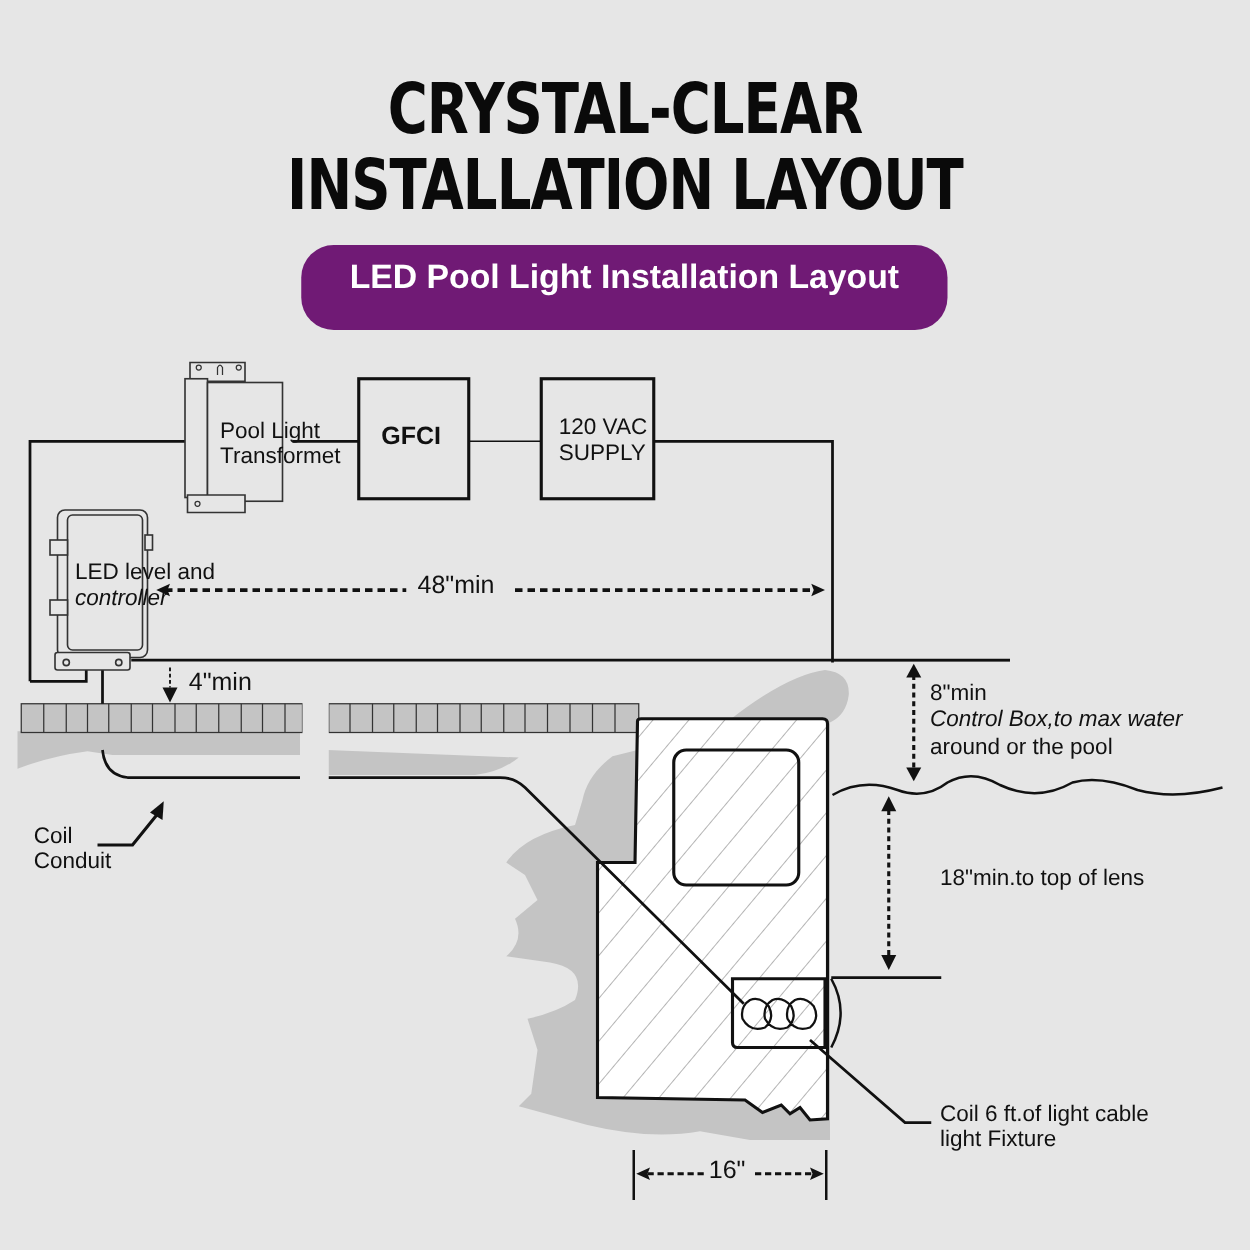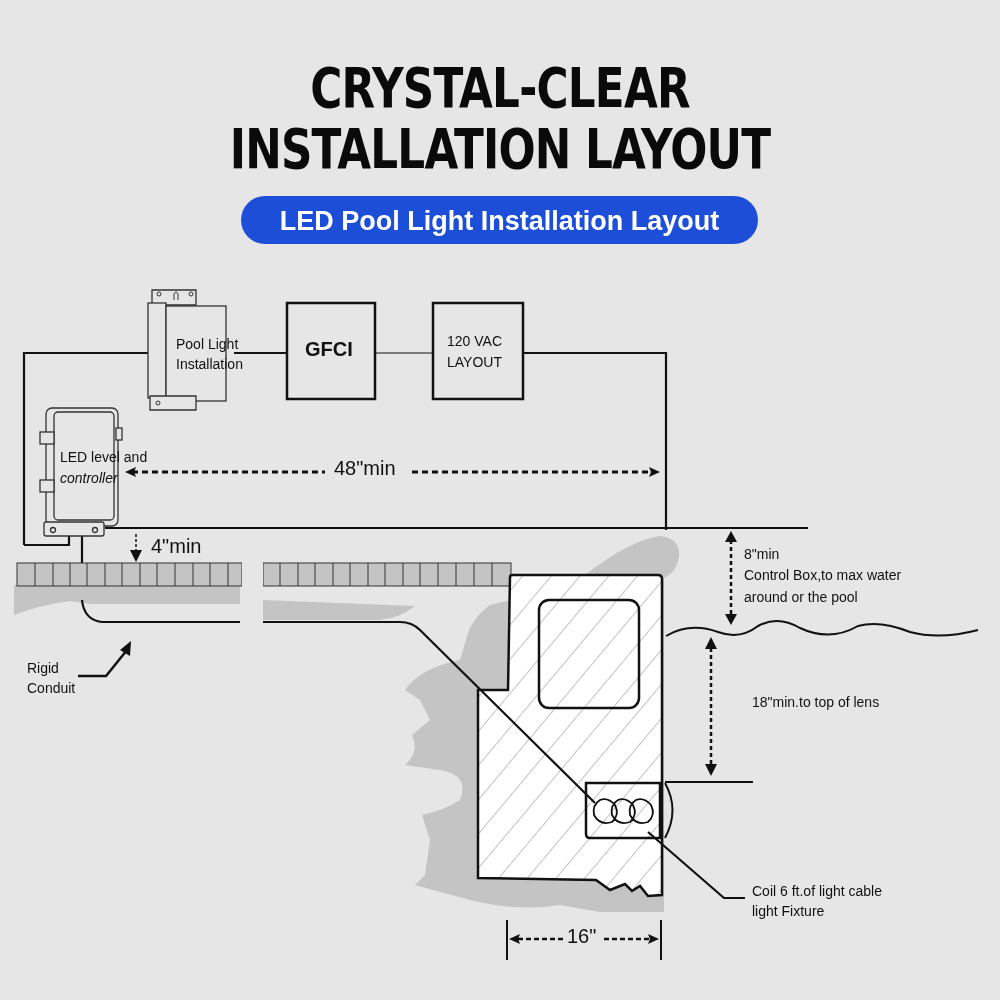--- a/index.html
+++ b/index.html
@@ -1,22 +1,22 @@
 <!DOCTYPE html>
 <html><head>
   <meta charset="utf-8">
   <style>
     html, body { margin: 0; padding: 0; }
     body { width: 1000px; height: 1000px; background: #e6e6e6; position: relative; overflow: hidden; font-family: "Liberation Sans", sans-serif; }
     .title { position: absolute; left: 0; width: 1000px; text-align: center; font-family: "DejaVu Sans", sans-serif; font-weight: bold; color: #0a0a0a; font-size: 56px; letter-spacing: -1px; transform: scaleX(0.78); transform-origin: 500px 0; line-height: 62px; }
     .t1 { top: 57px; }
     .t2 { top: 118px; }
-    .pill { position: absolute; left: 241px; top: 196px; width: 517px; height: 48px; border-radius: 26px; background: #1d4ed8; color: #ffffff; font-weight: bold; font-size: 27px; text-align: center; line-height: 50px; font-family: "Liberation Sans", sans-serif; }
+    .pill { position: absolute; left: 241px; top: 196px; width: 517px; height: 68px; border-radius: 26px; background: #701a75; color: #ffffff; font-weight: bold; font-size: 27px; text-align: center; line-height: 50px; font-family: "Liberation Sans", sans-serif; }
     svg.diagram { position: absolute; left: 0; top: 0; }
-    .lbl { position: absolute; color: #111; font-family: "Liberation Sans", sans-serif; font-size: 14px; line-height: 19px; white-space: nowrap; }
+    .lbl { position: absolute; color: #111; font-family: "Liberation Sans", sans-serif; font-size: 18px; line-height: 19px; white-space: nowrap; }
     .lbl.big { font-size: 20px; }
     .lbl.bold { font-weight: bold; font-size: 20px; }
   </style>
 </head>
 <body>
 
 <div class="title t1">CRYSTAL-CLEAR</div>
 <div class="title t2">INSTALLATION LAYOUT</div>
 <div class="pill">LED Pool Light Installation Layout</div>
 
@@ -155,35 +155,35 @@
 
   <g>
     <polyline points="78,676 106,676 127,650" fill="none" stroke="#111" stroke-width="2.5"></polyline>
     <path d="M131,641 L120,650 L130,656 Z" fill="#111"></path>
   </g>
 
   <line x1="666" y1="528" x2="808" y2="528" stroke="#111" stroke-width="1.8"></line>
 </svg>
 
 <div class="lbl" style="left:176px; top:335px;">Pool Light</div>
-<div class="lbl" style="left:176px; top:355px;">Installation</div>
+<div class="lbl" style="left:176px; top:355px;">Transformet</div>
 <div class="lbl bold" style="left:305px; top:340px;">GFCI</div>
 <div class="lbl" style="left:447px; top:332px;">120 VAC</div>
-<div class="lbl" style="left:447px; top:353px;">LAYOUT</div>
+<div class="lbl" style="left:447px; top:353px;">SUPPLY</div>
 <div class="lbl" style="left:60px; top:448px;">LED level and</div>
 <div class="lbl" style="left:60px; top:469px;font-style:italic;">controller</div>
 
 <div class="lbl big" style="left:334px; top:459px;">48"min</div>
 <div class="lbl big" style="left:151px; top:537px;">4"min</div>
 
 <div class="lbl" style="left:744px; top:545px;">8"min</div>
-<div class="lbl" style="left:744px; top:566px;">Control Box,to max water</div>
+<div class="lbl" style="left:744px; top:566px;font-style:italic;">Control Box,to max water</div>
 <div class="lbl" style="left:744px; top:588px;">around or the pool</div>
 
 <div class="lbl" style="left:752px; top:693px;">18"min.to top of lens</div>
 
-<div class="lbl" style="left:27px; top:659px;">Rigid</div>
+<div class="lbl" style="left:27px; top:659px;">Coil</div>
 <div class="lbl" style="left:27px; top:679px;">Conduit</div>
 
 <div class="lbl" style="left:752px; top:882px;">Coil 6 ft.of light cable</div>
 <div class="lbl" style="left:752px; top:902px;">light Fixture</div>
 
 <div class="lbl big" style="left:567px; top:927px;">16"</div>
 
 </body></html>

